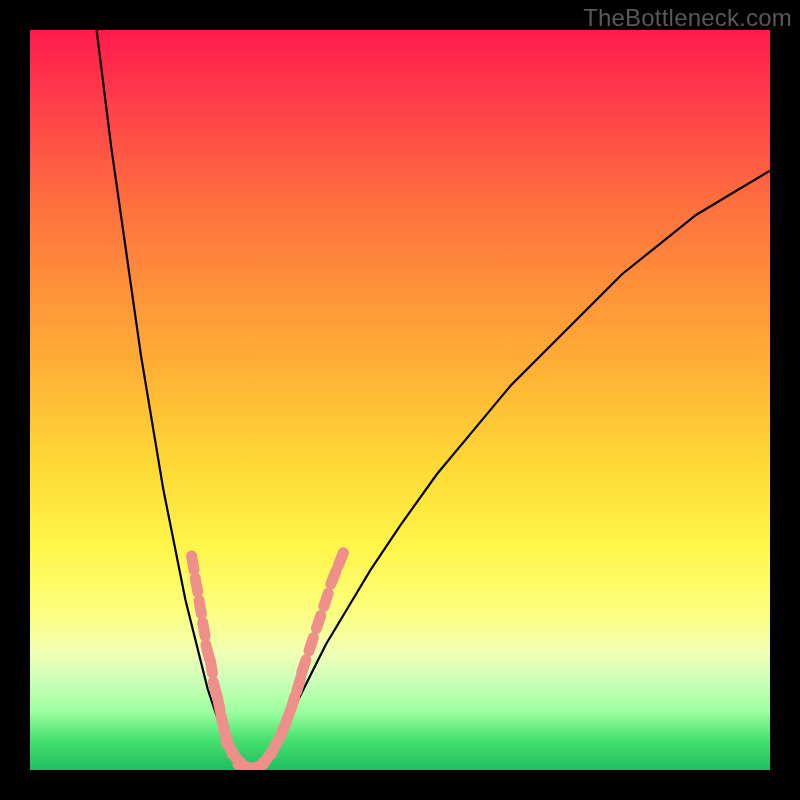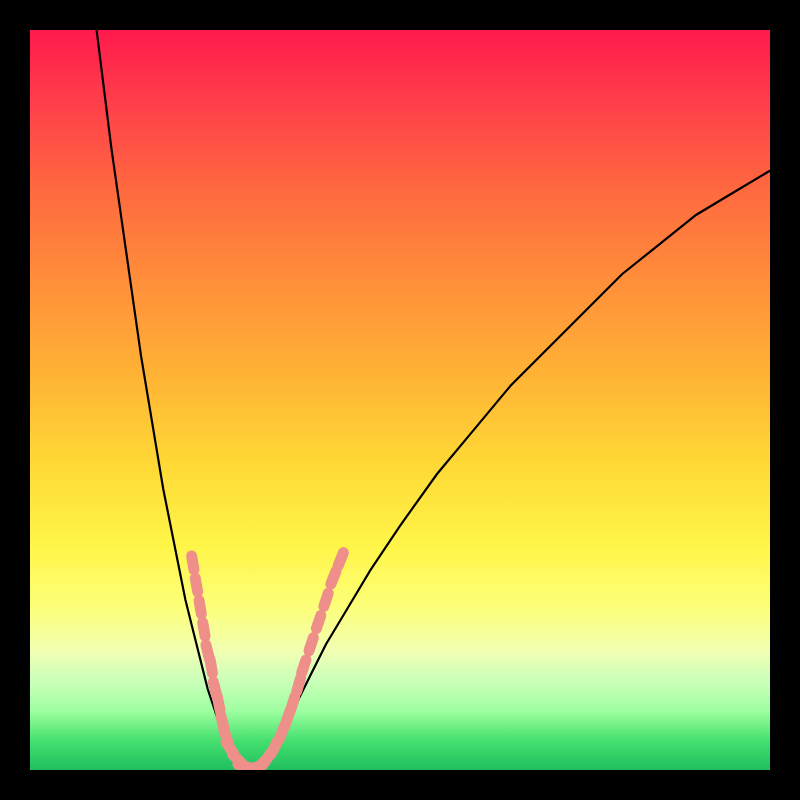--- a/index.html
+++ b/index.html
@@ -57,20 +57,21 @@
     top: 0;
     left: 0;
     width: 740px;
     height: 740px;
   }
 </style>
 </head>
 <body>
 
 <div class="frame">
+  <div class="watermark">TheBottleneck.com</div>
 
   <div class="plot-area">
     <svg class="curves" viewBox="0 0 740 740" preserveAspectRatio="none">
       <path id="left-curve-path" fill="none" stroke="#000" stroke-width="2.2" d="M66.6 0.0 L74.0 59.2 L81.4 118.4 L88.8 170.2 L96.2 222.0 L103.6 273.8 L111.0 325.6 L118.4 370.0 L125.8 414.4 L133.2 458.8 L140.6 495.8 L148.0 532.8 L155.4 569.8 L162.8 599.4 L170.2 629.0 L177.6 658.6 L185.0 680.8 L192.4 703.0 L199.8 717.8 L207.2 728.9 L214.6 736.3 L222.0 740.0"></path>
       <path id="right-curve-path" fill="none" stroke="#000" stroke-width="2.2" d="M222.0 740.0 L236.8 725.2 L251.6 703.0 L266.4 673.4 L281.2 643.8 L296.0 614.2 L318.2 577.2 L340.4 540.2 L370.0 495.8 L407.0 444.0 L444.0 399.6 L481.0 355.2 L518.0 318.2 L555.0 281.2 L592.0 244.2 L629.0 214.6 L666.0 185.0 L703.0 162.8 L740.0 140.6"></path>
       <g id="highlight-group">
           <line x1="161.6" y1="525.9" x2="164.0" y2="539.7" stroke="#ef8f8a" stroke-width="11" stroke-linecap="round"></line>
           <line x1="165.3" y1="548.1" x2="167.7" y2="561.9" stroke="#ef8f8a" stroke-width="11" stroke-linecap="round"></line>
           <line x1="169.0" y1="570.3" x2="171.4" y2="584.1" stroke="#ef8f8a" stroke-width="11" stroke-linecap="round"></line>
           <line x1="172.7" y1="592.5" x2="175.1" y2="606.3" stroke="#ef8f8a" stroke-width="11" stroke-linecap="round"></line>

